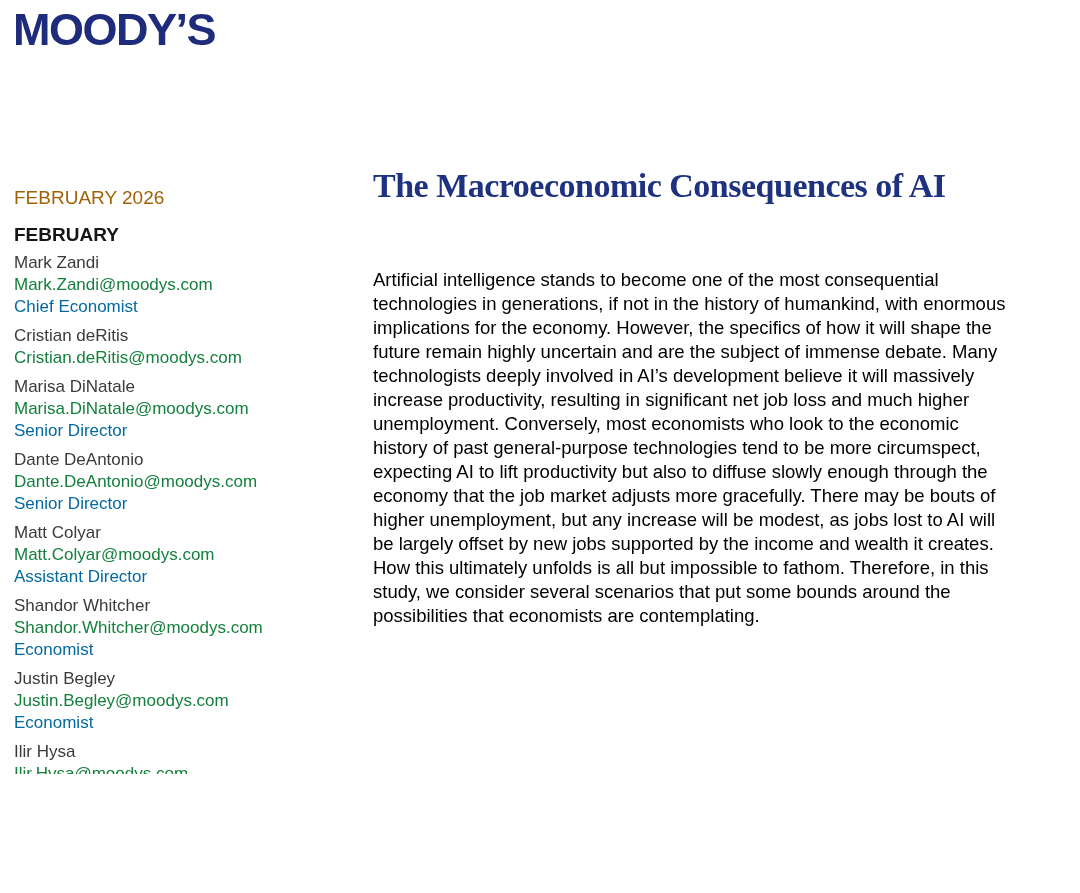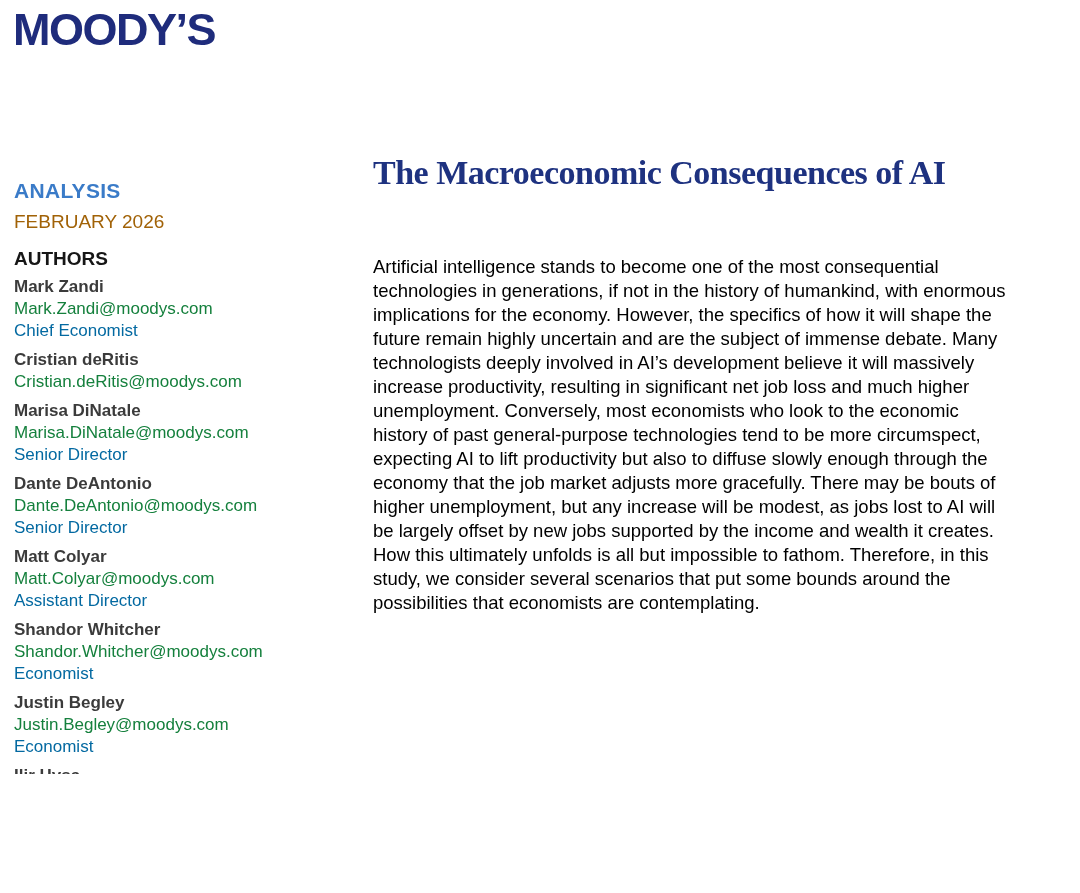--- a/index.html
+++ b/index.html
@@ -47,32 +47,32 @@
     font-weight: 800;
     color: #161616;
   }
   .authors { margin-top: 6px; }
   .author { margin-bottom: 7px; }
   .author > div, .author > a {
     display: block;
     font-size: 17px;
     line-height: 22px;
   }
-  .author-name { color: #3b3b3b; font-weight: bold; }
+  .author-name { color: #3b3b3b; }
   .author-email {
     color: #15803d;
     text-decoration: none;
     cursor: pointer;
   }
   .author-title { color: #0369a1; }
   
   .main {
     position: absolute;
     left: 373px;
-    top: 153px;
+    top: 166px;
     width: 645px;
   }
   .article-title {
     font-family: "Liberation Serif", serif;
     font-weight: 700;
     font-size: 34px;
     letter-spacing: -0.5px;
     color: #1e3280;
     line-height: 40px;
   }
@@ -85,23 +85,22 @@
   }
 </style>
 </head>
 <body>
 
 <div class="page">
 
   <div class="logo">MOODY’S</div>
 
   <aside class="sidebar">
-    <div class="kicker">ANALYSIS</div>
     <div class="pub-date">FEBRUARY 2026</div>
-    <div class="authors-heading">AUTHORS</div>
+    <div class="authors-heading">FEBRUARY</div>
     <div class="authors" id="authors-list">
   <div class="author">
     <div class="author-name">Mark Zandi</div>
     <a class="author-email">Mark.Zandi@moodys.com</a>
     <div class="author-title">Chief Economist</div>
   </div>
 
   <div class="author">
     <div class="author-name">Cristian deRitis</div>
     <a class="author-email">Cristian.deRitis@moodys.com</a>

